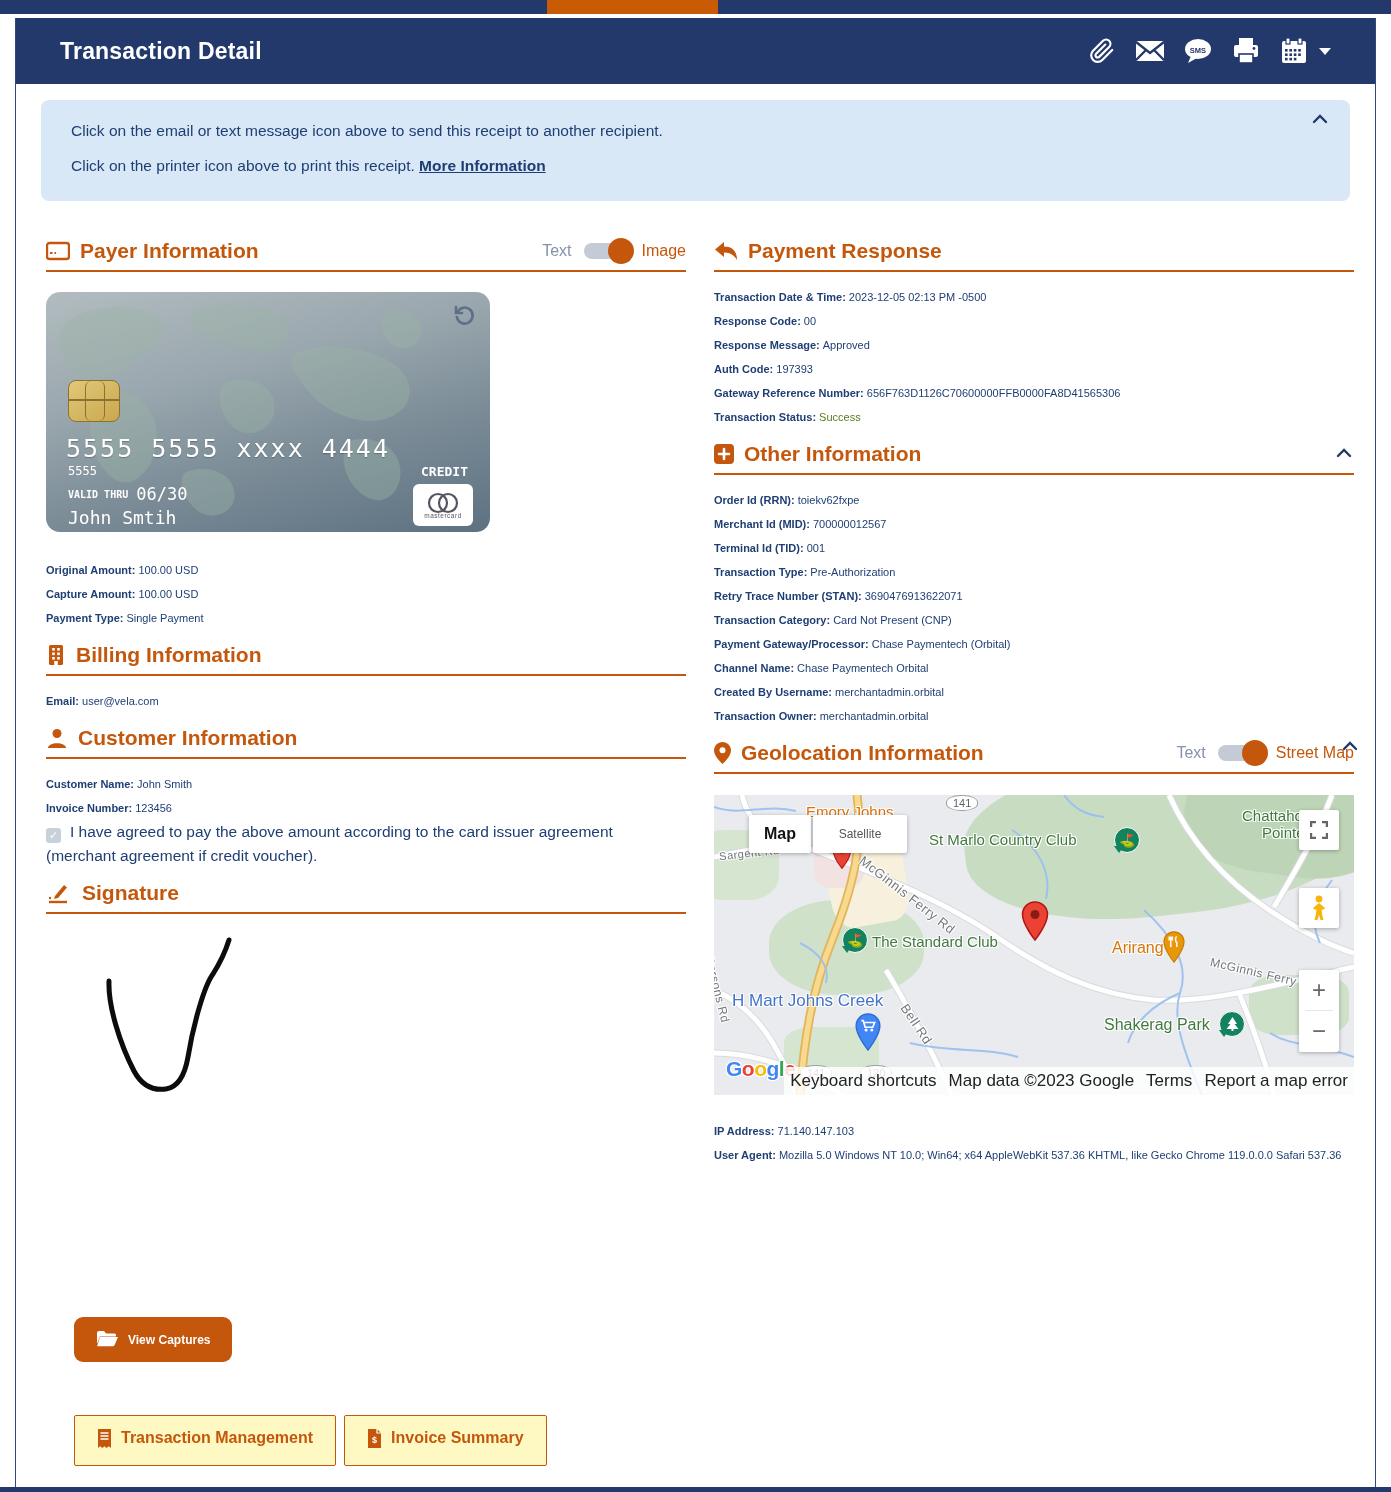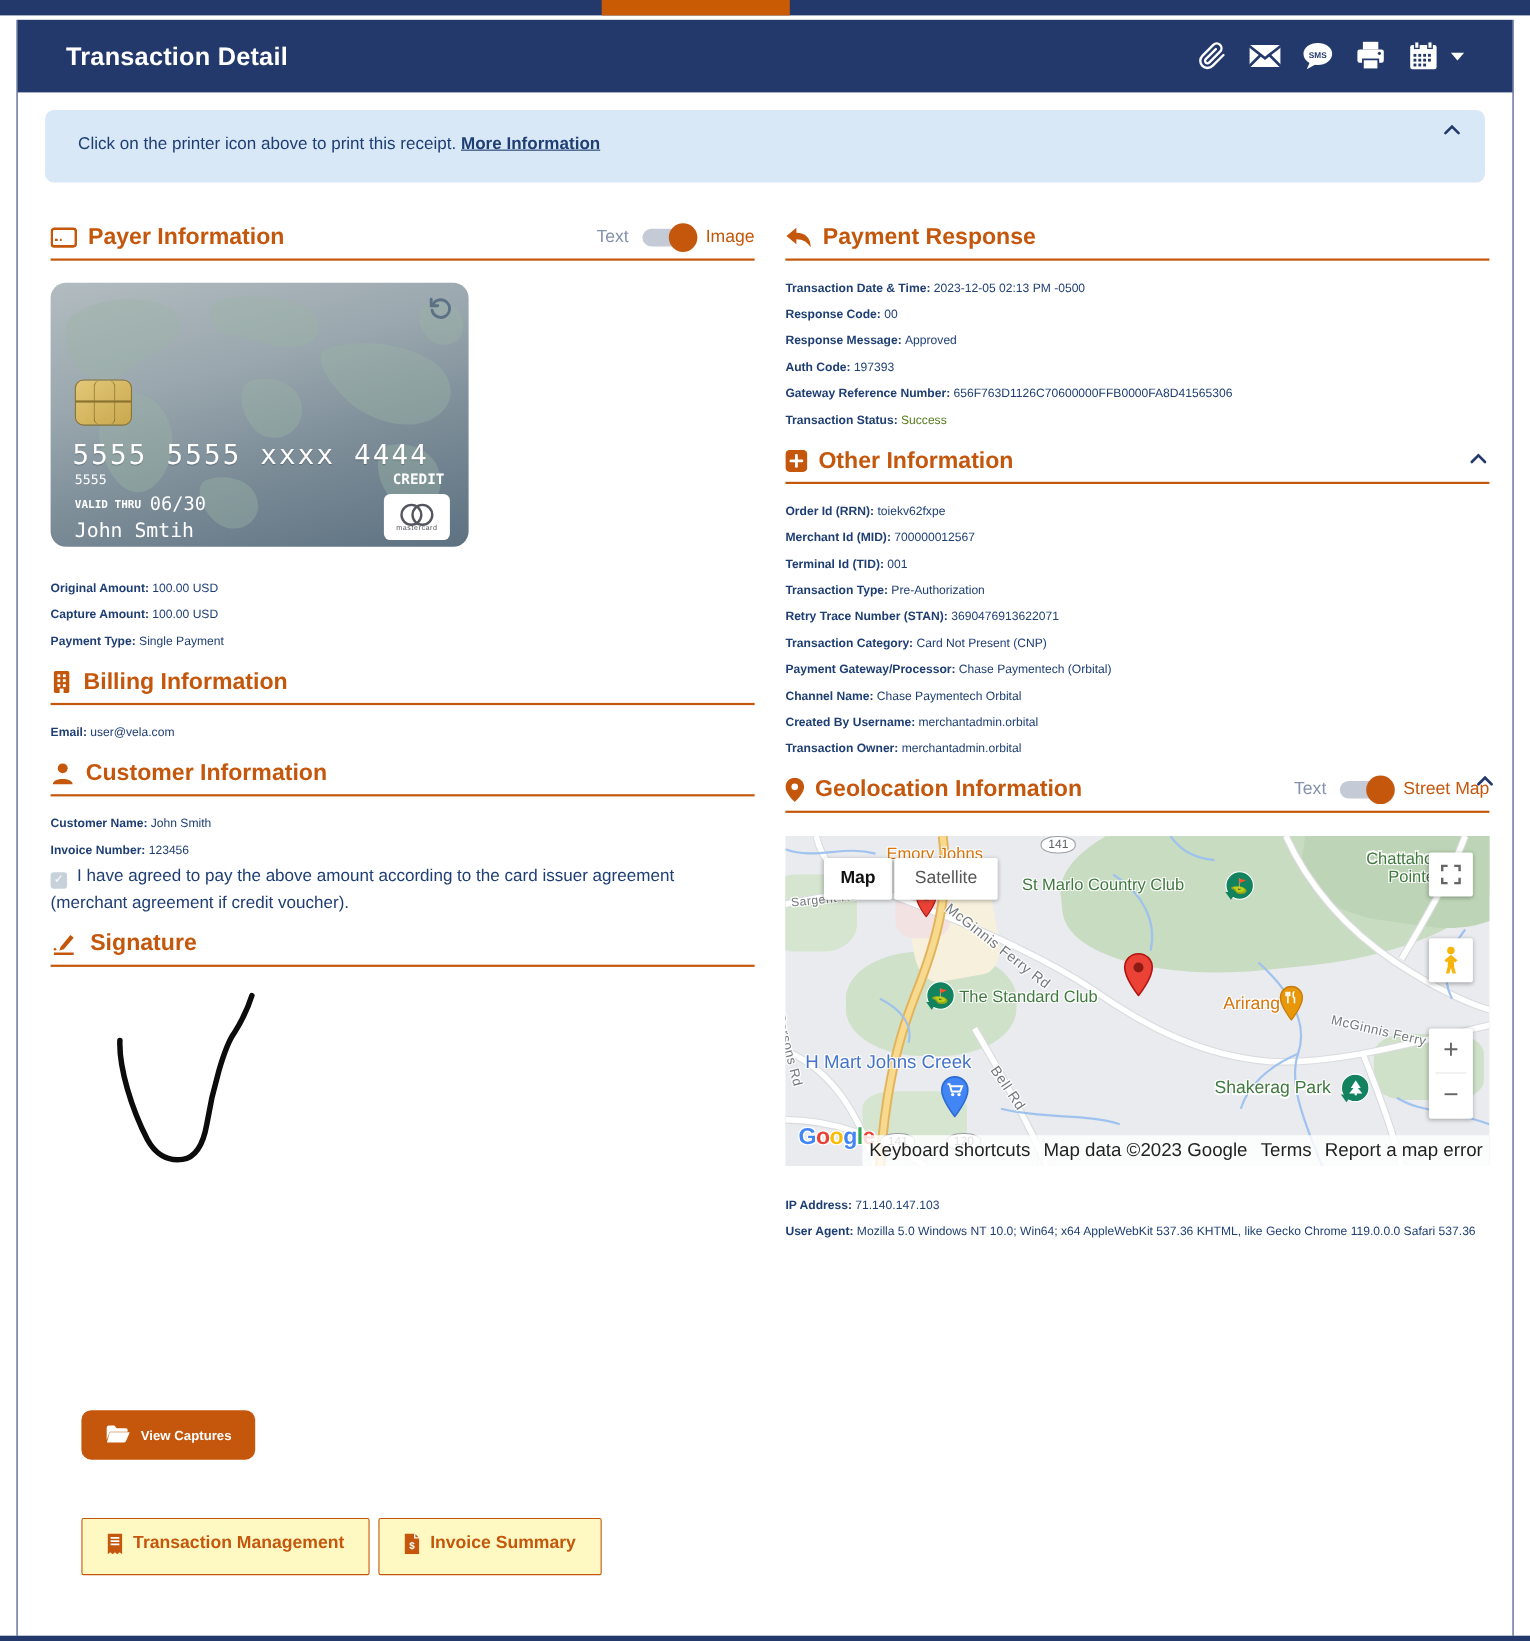--- a/index.html
+++ b/index.html
@@ -39,21 +39,21 @@
   .lbl{font-weight:700;}
   .val{margin-left:3px;}
   .green{color:var(--green); font-weight:400;}
   
   .tog{margin-left:auto; display:flex; align-items:center; gap:12px;}
   .tog .tl{color:#8492ab; font-size:16px;}
   .tog .tr{color:var(--orange); font-size:16px;}
   .track{position:relative; width:46px; height:16px; background:#c4cbd6; border-radius:8px; cursor:pointer;}
   .knob{position:absolute; right:-4px; top:-5px; width:26px; height:26px; border-radius:50%; background:var(--orange);}
   
-  .card{position:relative; width:380px; height:240px; margin-top:20px; border-radius:14px; overflow:hidden;
+  .card{position:relative; width:444px; height:240px; margin-top:20px; border-radius:14px; overflow:hidden;
     background:linear-gradient(165deg,#b2bcc0 0%,#9aa7ae 35%,#7b8c97 65%,#5d7181 100%);}
   .card svg.worldmap{position:absolute; inset:0;}
   .refresh{position:absolute; right:14px; top:10px; cursor:pointer;}
   .chip{position:absolute; left:22px; top:88px; width:52px; height:42px; border-radius:8px;
     background:linear-gradient(145deg,#e3c878,#c9a84e); border:1px solid #8a7330;}
   .chip:before{content:""; position:absolute; left:0; right:0; top:18px; height:1.5px; background:#8a7330;}
   .chip:after{content:""; position:absolute; left:16px; top:0; bottom:0; width:18px; border-left:1.5px solid #8a7330; border-right:1.5px solid #8a7330; border-radius:6px;}
   .cnum{position:absolute; left:20px; top:142px; color:#fff; font-family:"DejaVu Sans Mono", monospace; font-size:25px; letter-spacing:2px; text-shadow:0 1px 1px rgba(0,0,0,.25);}
   .csub{position:absolute; left:22px; top:172px; color:#fff; font-family:"DejaVu Sans Mono", monospace; font-size:12px;}
   .cvt{position:absolute; left:22px; top:192px; color:#fff; display:flex; align-items:center; gap:8px;}
@@ -76,21 +76,21 @@
   .map svg.roads{position:absolute; left:0; top:0;}
   .mlabel{position:absolute; font-size:15px; font-weight:400; white-space:nowrap;
     text-shadow:-1px -1px 0 #fff,1px -1px 0 #fff,-1px 1px 0 #fff,1px 1px 0 #fff;}
   .lgreen{color:#40793f;} .lblue{color:#4374c9; font-size:17px;} .lorange{color:#d8740a; font-size:16px;}
   .lroad{color:#73777c; font-size:13px; font-weight:400; letter-spacing:.5px;}
   .shield{position:absolute; background:#fff; border:1.5px solid #9aa0a6; border-radius:46%; color:#5f6368;
     font-size:11px; padding:1px 6px; text-shadow:none;}
   .mbtn{position:absolute; background:#fff; box-shadow:0 1px 4px rgba(0,0,0,.3); border-radius:2px;
     display:flex; align-items:center; justify-content:center; cursor:pointer;}
   .mapbtn{left:35px; top:20px; width:62px; height:38px; font-size:16px; font-weight:700; color:#111;}
-  .satbtn{left:99px; top:20px; width:94px; height:38px; font-size:16px; color:#565656;}
+  .satbtn{left:99px; top:20px; width:94px; height:38px; font-size:12px; color:#565656;}
   .fsbtn{left:585px; top:15px; width:40px; height:40px;}
   .pegbtn{left:585px; top:93px; width:40px; height:40px;}
   .zoomctl{position:absolute; left:585px; top:175px; width:40px; height:82px; background:#fff; box-shadow:0 1px 4px rgba(0,0,0,.3); border-radius:2px;}
   .zbtn{width:40px; height:40px; display:flex; align-items:center; justify-content:center; font-size:24px; color:#666; cursor:pointer;}
   .zdiv{height:1px; background:#e6e6e6; margin:0 6px;}
   .glogo{position:absolute; left:12px; top:262px; font-size:21px; font-weight:700; cursor:pointer;
     text-shadow:-1px -1px 0 #fff,1px -1px 0 #fff,-1px 1px 0 #fff,1px 1px 0 #fff; letter-spacing:-.5px;}
   .attrib{position:absolute; right:0; bottom:0; display:flex; font-size:17px; color:#222;}
   .attrib span{background:rgba(255,255,255,.82); padding:4px 6px; white-space:nowrap;}
   
@@ -168,20 +168,21 @@
         <span class="caret-down"></span>
       </div>
     </div>
 
     <div class="banner">
       <span class="chev">
         <svg width="16" height="10" viewBox="0 0 16 10" fill="none" stroke="#24396b" stroke-width="2.4" stroke-linecap="round">
             <path d="M2 8 L8 2 L14 8"></path>
           </svg>
       </span>
+      <p>Click on the email or text message icon above to send this receipt to another recipient.</p>
       <p><span>Click on the printer icon above to print this receipt. </span><span class="blink">More Information</span></p>
     </div>
 
     <div class="cols">
 
       <div class="col">
 
         <div class="sec-head">
           <span class="sec-icon">
             <svg width="24" height="20" viewBox="0 0 24 20">

